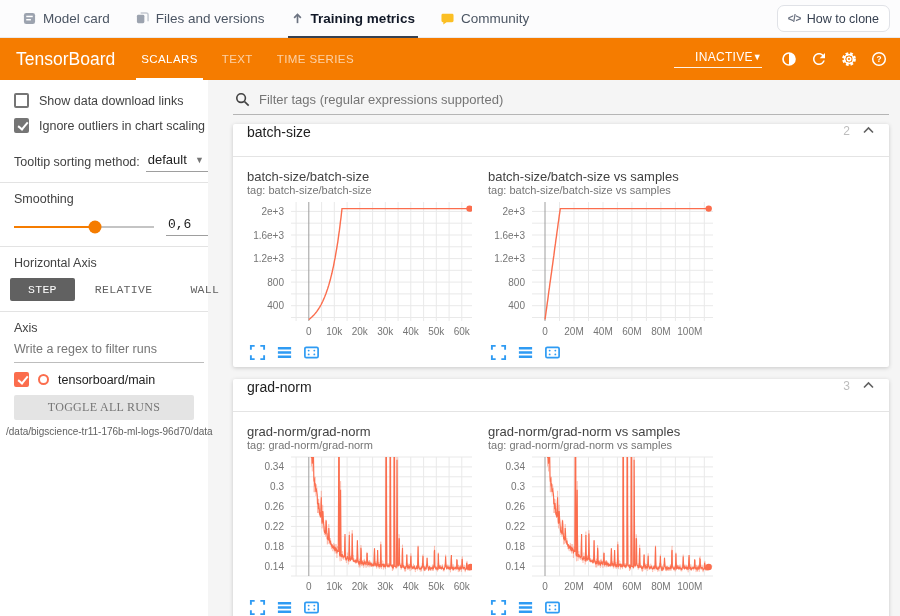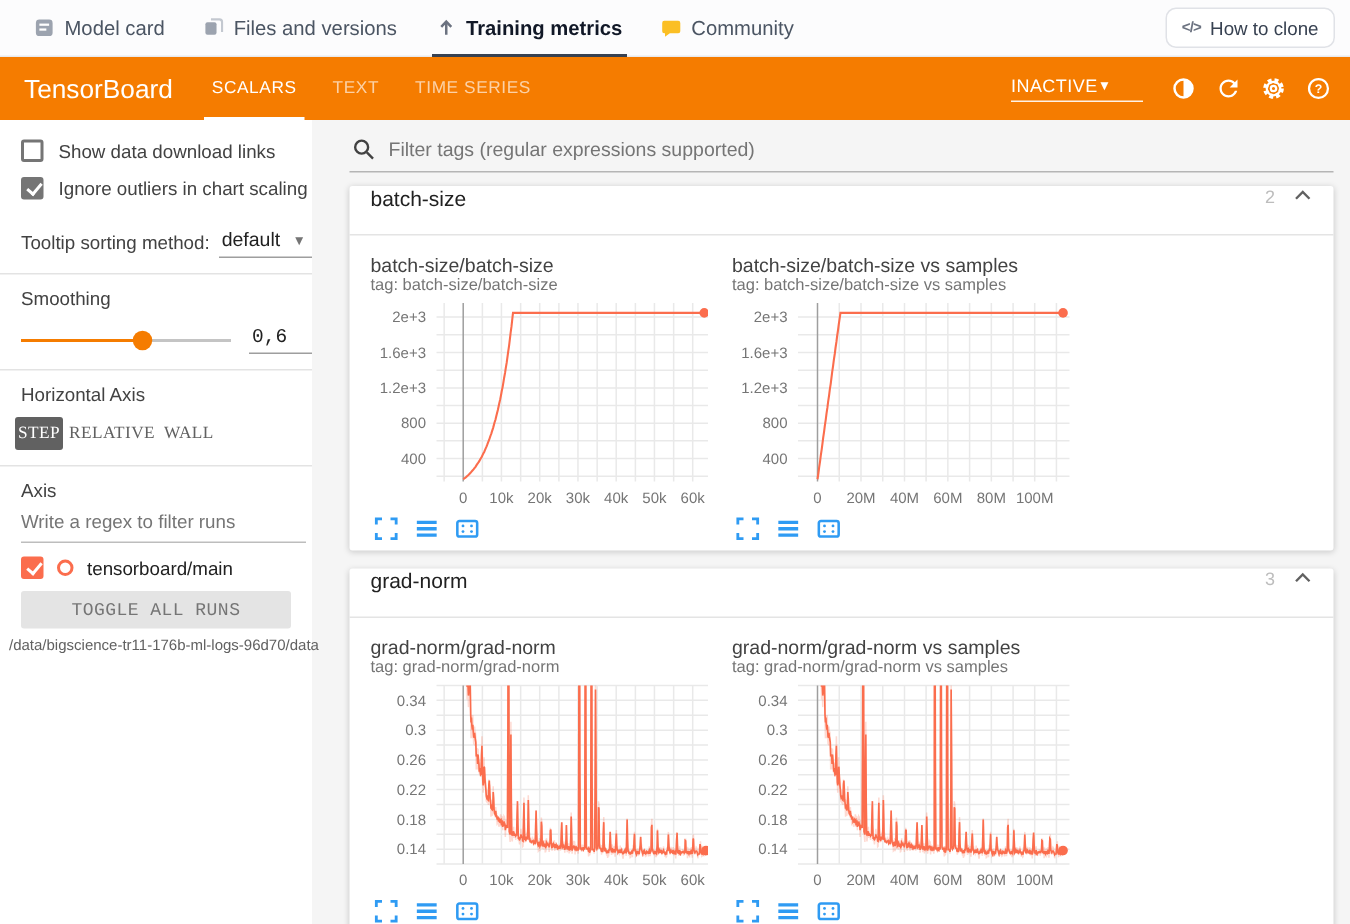--- a/index.html
+++ b/index.html
@@ -11,21 +11,21 @@
 .hf-tab.active:after{content:"";position:absolute;left:10px;right:10px;bottom:-1px;height:2px;background:#374151}
 .clone-btn{margin-left:auto;align-self:center;display:flex;align-items:center;gap:6px;border:1px solid #e0e2e7;background:#fff;border-radius:7px;padding:0 10px;font-size:12.5px;color:#374151;height:27px;font-family:inherit}
 .clone-code{font-size:10px;color:#6b7280;font-weight:700;letter-spacing:-.5px}
 
 .tb-header{height:42px;background:#f57c00;display:flex;align-items:stretch;color:#fff}
 .tb-brand{display:flex;align-items:center;padding:0 14px 0 16px;font-size:17.5px}
 .tb-tab{display:flex;align-items:center;padding:0 12px;font-size:11.5px;letter-spacing:.4px;color:rgba(255,255,255,.65);position:relative;cursor:pointer}
 .tb-tab.active{color:#fff}
 .tb-tab.active:after{content:"";position:absolute;left:7px;right:7px;bottom:0;height:2px;background:#fff}
 .tb-right{margin-left:auto;display:flex;align-items:center;gap:12px;padding-right:12px}
-.tb-select{width:88px;display:flex;align-items:center;justify-content:flex-start;border-bottom:1px solid rgba(255,255,255,.9);padding-bottom:3px;font-size:12px;letter-spacing:.3px;margin-right:6px}
+.tb-select{width:88px;display:flex;align-items:center;justify-content:flex-end;border-bottom:1px solid rgba(255,255,255,.9);padding-bottom:3px;font-size:12px;letter-spacing:.3px;margin-right:6px}
 .tb-caret{font-size:9px;color:#fff}
 .tbicon{display:flex;align-items:center}
 
 .content{display:flex;height:536px}
 .sidebar{width:208px;background:#fff;padding-top:8px;flex:none;font-size:12.5px;color:#424242}
 .cb-row{display:flex;align-items:center;gap:10px;padding:5px 14px;white-space:nowrap}
 .cb{width:15px;height:15px;border:2px solid #757575;border-radius:2px;flex:none;position:relative}
 .cb.checked{background:#757575;border-color:#757575}
 .cb.checked:after{content:"";position:absolute;left:3.5px;top:0px;width:4px;height:8px;border:solid #fff;border-width:0 2px 2px 0;transform:rotate(40deg)}
 .cb.orange{background:#fb6d4d;border-color:#fb6d4d}
@@ -33,28 +33,28 @@
 .select-box{flex:1;display:flex;align-items:center;justify-content:space-between;border-bottom:1px solid #9e9e9e;padding:0 4px 4px 2px;font-size:13px;color:#212121}
 .caret{color:#757575;font-size:9px}
 .divider{border-top:1px solid #e3e3e3;margin:10px 0 9px}
 .side-label{padding:0 14px;color:#424242;line-height:15px}
 .slider-row{display:flex;align-items:center;gap:12px;margin:10px 0 0 14px}
 .slider{flex:1;height:2px;background:#c4c4c4;position:relative}
 .slider-fill{position:absolute;left:0;top:0;height:2px;width:58%;background:#f57c00}
 .slider-thumb{position:absolute;left:58%;top:50%;transform:translate(-50%,-50%);width:13px;height:13px;border-radius:50%;background:#f57c00}
 .slider-val{width:42px;border:none;border-bottom:1px solid #9e9e9e;font-size:13px;color:#212121;padding:0 2px 3px;background:transparent;font-family:Liberation Mono, monospace;outline:none}
 .axis-btns{display:flex;gap:2px;margin:7px 10px 0}
-.axis-btn{padding:5px 2px;font-size:11.5px;letter-spacing:.3px;color:#616161;border-radius:2px;background:transparent;border:none;font-family:Liberation Serif, serif;white-space:nowrap}
+.axis-btn{padding:5px 18px;font-size:11.5px;letter-spacing:.3px;color:#616161;border-radius:2px;background:transparent;border:none;font-family:Liberation Mono, monospace;white-space:nowrap}
 .axis-btn.active{background:#616161;color:#fff}
 .runs-filter{display:block;width:190px;margin:6px 0 0 14px;border:none;border-bottom:1px solid #bdbdbd;font-size:12.5px;padding:0 0 6px;color:#212121;background:transparent;font-family:inherit;outline:none}
 .runs-filter::placeholder{color:#757575}
 .run-row{display:flex;align-items:center;gap:9px;margin:9px 14px 0}
 .radio{width:11px;height:11px;border:2px solid #fb6d4d;border-radius:50%}
 .run-label{font-size:12.5px;color:#212121}
-.toggle-btn{display:block;margin:8px 14px 0;width:180px;height:25px;background:#e4e4e4;border:none;border-radius:2px;font-size:12px;letter-spacing:.3px;color:#757575;font-family:Liberation Mono, monospace}
+.toggle-btn{display:block;margin:8px 14px 0;width:180px;height:25px;background:#e4e4e4;border:none;border-radius:2px;font-size:12px;letter-spacing:.3px;color:#757575;font-family:Liberation Serif, serif}
 .data-path{margin:6px 0 0 6px;font-size:10px;color:#616161;white-space:nowrap}
 
 .main{flex:1;padding:10px 11px 0 25px;overflow:hidden}
 .filter-row{display:flex;align-items:center;gap:9px;border-bottom:1px solid #b5b5b5;padding:2px 2px 7px;margin-bottom:9px}
 .filter-input{flex:1;border:none;outline:none;font-size:13px;background:transparent;color:#212121;font-family:inherit}
 .filter-input::placeholder{color:#757575}
 .card{background:#fff;border-radius:2px;box-shadow:0 1px 4px rgba(0,0,0,.18);margin-bottom:12px}
 .card-header{height:33px;display:flex;align-items:flex-start;padding:0 14px;border-bottom:1px solid #e4e4e4}
 .card-title{font-size:14px;color:#212121;flex:1}
 .card-count{font-size:12px;color:#bdbdbd;margin-right:12px}

